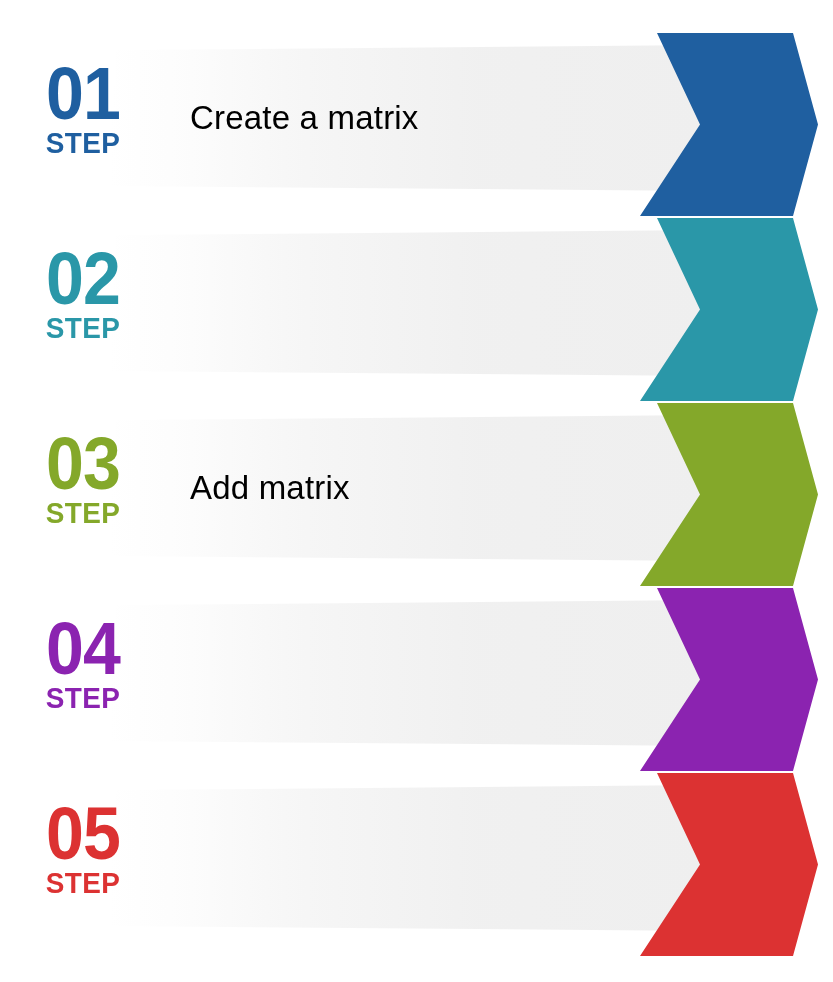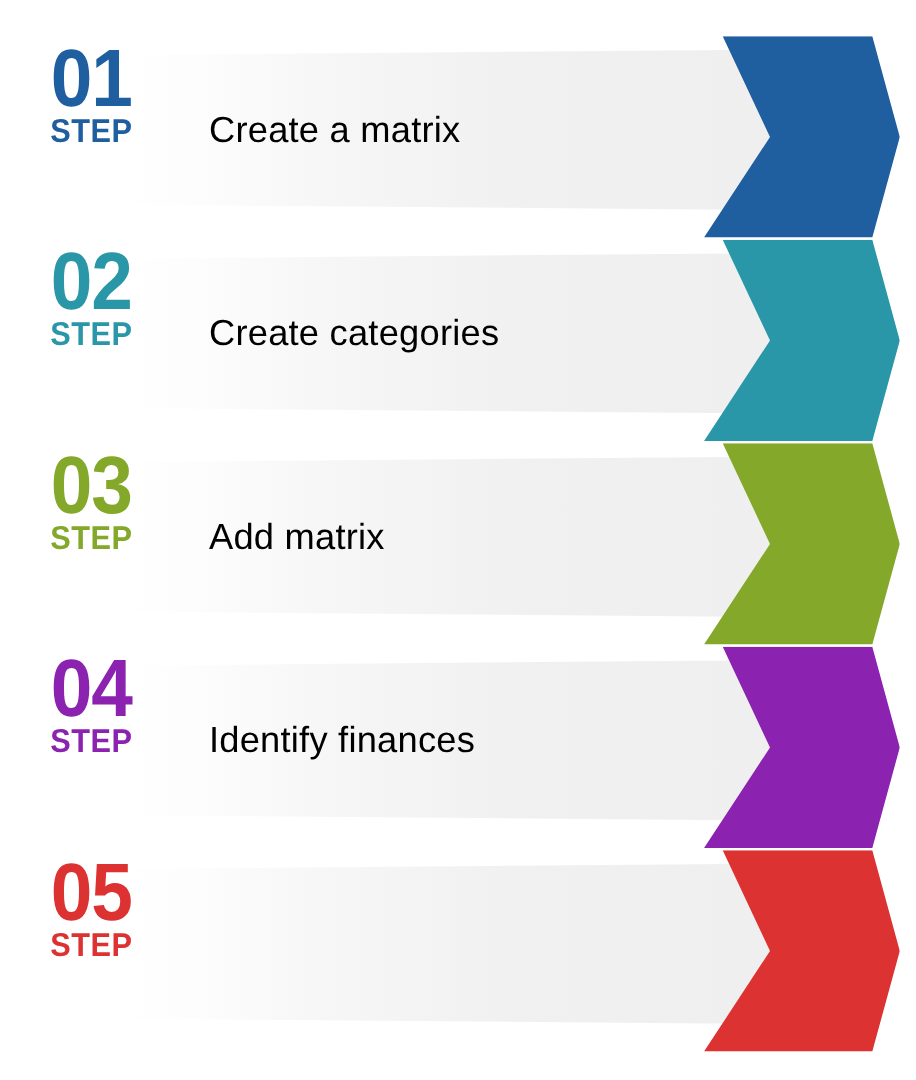--- a/index.html
+++ b/index.html
@@ -26,21 +26,21 @@
     position: absolute;
     left: 0;
     width: 833px;
     height: 185px;
   }
 
   
   .num-block {
     position: absolute;
     left: 22px;
-    top: 14px;
+    top: 37px;
     width: 122px;
     height: 130px;
     text-align: center;
     user-select: none;
   }
   .num-big {
     display: block;
     font-family: "Liberation Sans Narrow", "Liberation Sans", "DejaVu Sans", sans-serif;
     font-weight: 700;
     font-size: 74px;
@@ -122,21 +122,20 @@
           <polygon points="21,0 157,0 182,91.5 157,183 4,183 64,91.5" fill="#1F5FA0"></polygon>
         </svg>
       </div>
     </div>
     <div class="step-row" style="top: 210px;">
       <div class="grey-bar"></div>
       <div class="num-block">
         <span class="num-big" style="color: rgb(42, 151, 168);">02</span>
         <span class="num-step" style="color: rgb(42, 151, 168);">STEP</span>
       </div>
-      <div class="step-label">Create categories</div>
       <div class="arrow">
         <svg viewBox="0 0 182 183" xmlns="http://www.w3.org/2000/svg" aria-hidden="true">
           <polygon points="21,0 157,0 182,91.5 157,183 4,183 64,91.5" fill="#2A97A8"></polygon>
         </svg>
       </div>
     </div>
     <div class="step-row" style="top: 395px;">
       <div class="grey-bar"></div>
       <div class="num-block">
         <span class="num-big" style="color: rgb(132, 168, 42);">03</span>
@@ -148,21 +147,20 @@
           <polygon points="21,0 157,0 182,91.5 157,183 4,183 64,91.5" fill="#84A82A"></polygon>
         </svg>
       </div>
     </div>
     <div class="step-row" style="top: 580px;">
       <div class="grey-bar"></div>
       <div class="num-block">
         <span class="num-big" style="color: rgb(139, 35, 176);">04</span>
         <span class="num-step" style="color: rgb(139, 35, 176);">STEP</span>
       </div>
-      <div class="step-label">Identify finances</div>
       <div class="arrow">
         <svg viewBox="0 0 182 183" xmlns="http://www.w3.org/2000/svg" aria-hidden="true">
           <polygon points="21,0 157,0 182,91.5 157,183 4,183 64,91.5" fill="#8B23B0"></polygon>
         </svg>
       </div>
     </div>
     <div class="step-row" style="top: 765px;">
       <div class="grey-bar"></div>
       <div class="num-block">
         <span class="num-big" style="color: rgb(220, 50, 50);">05</span>

